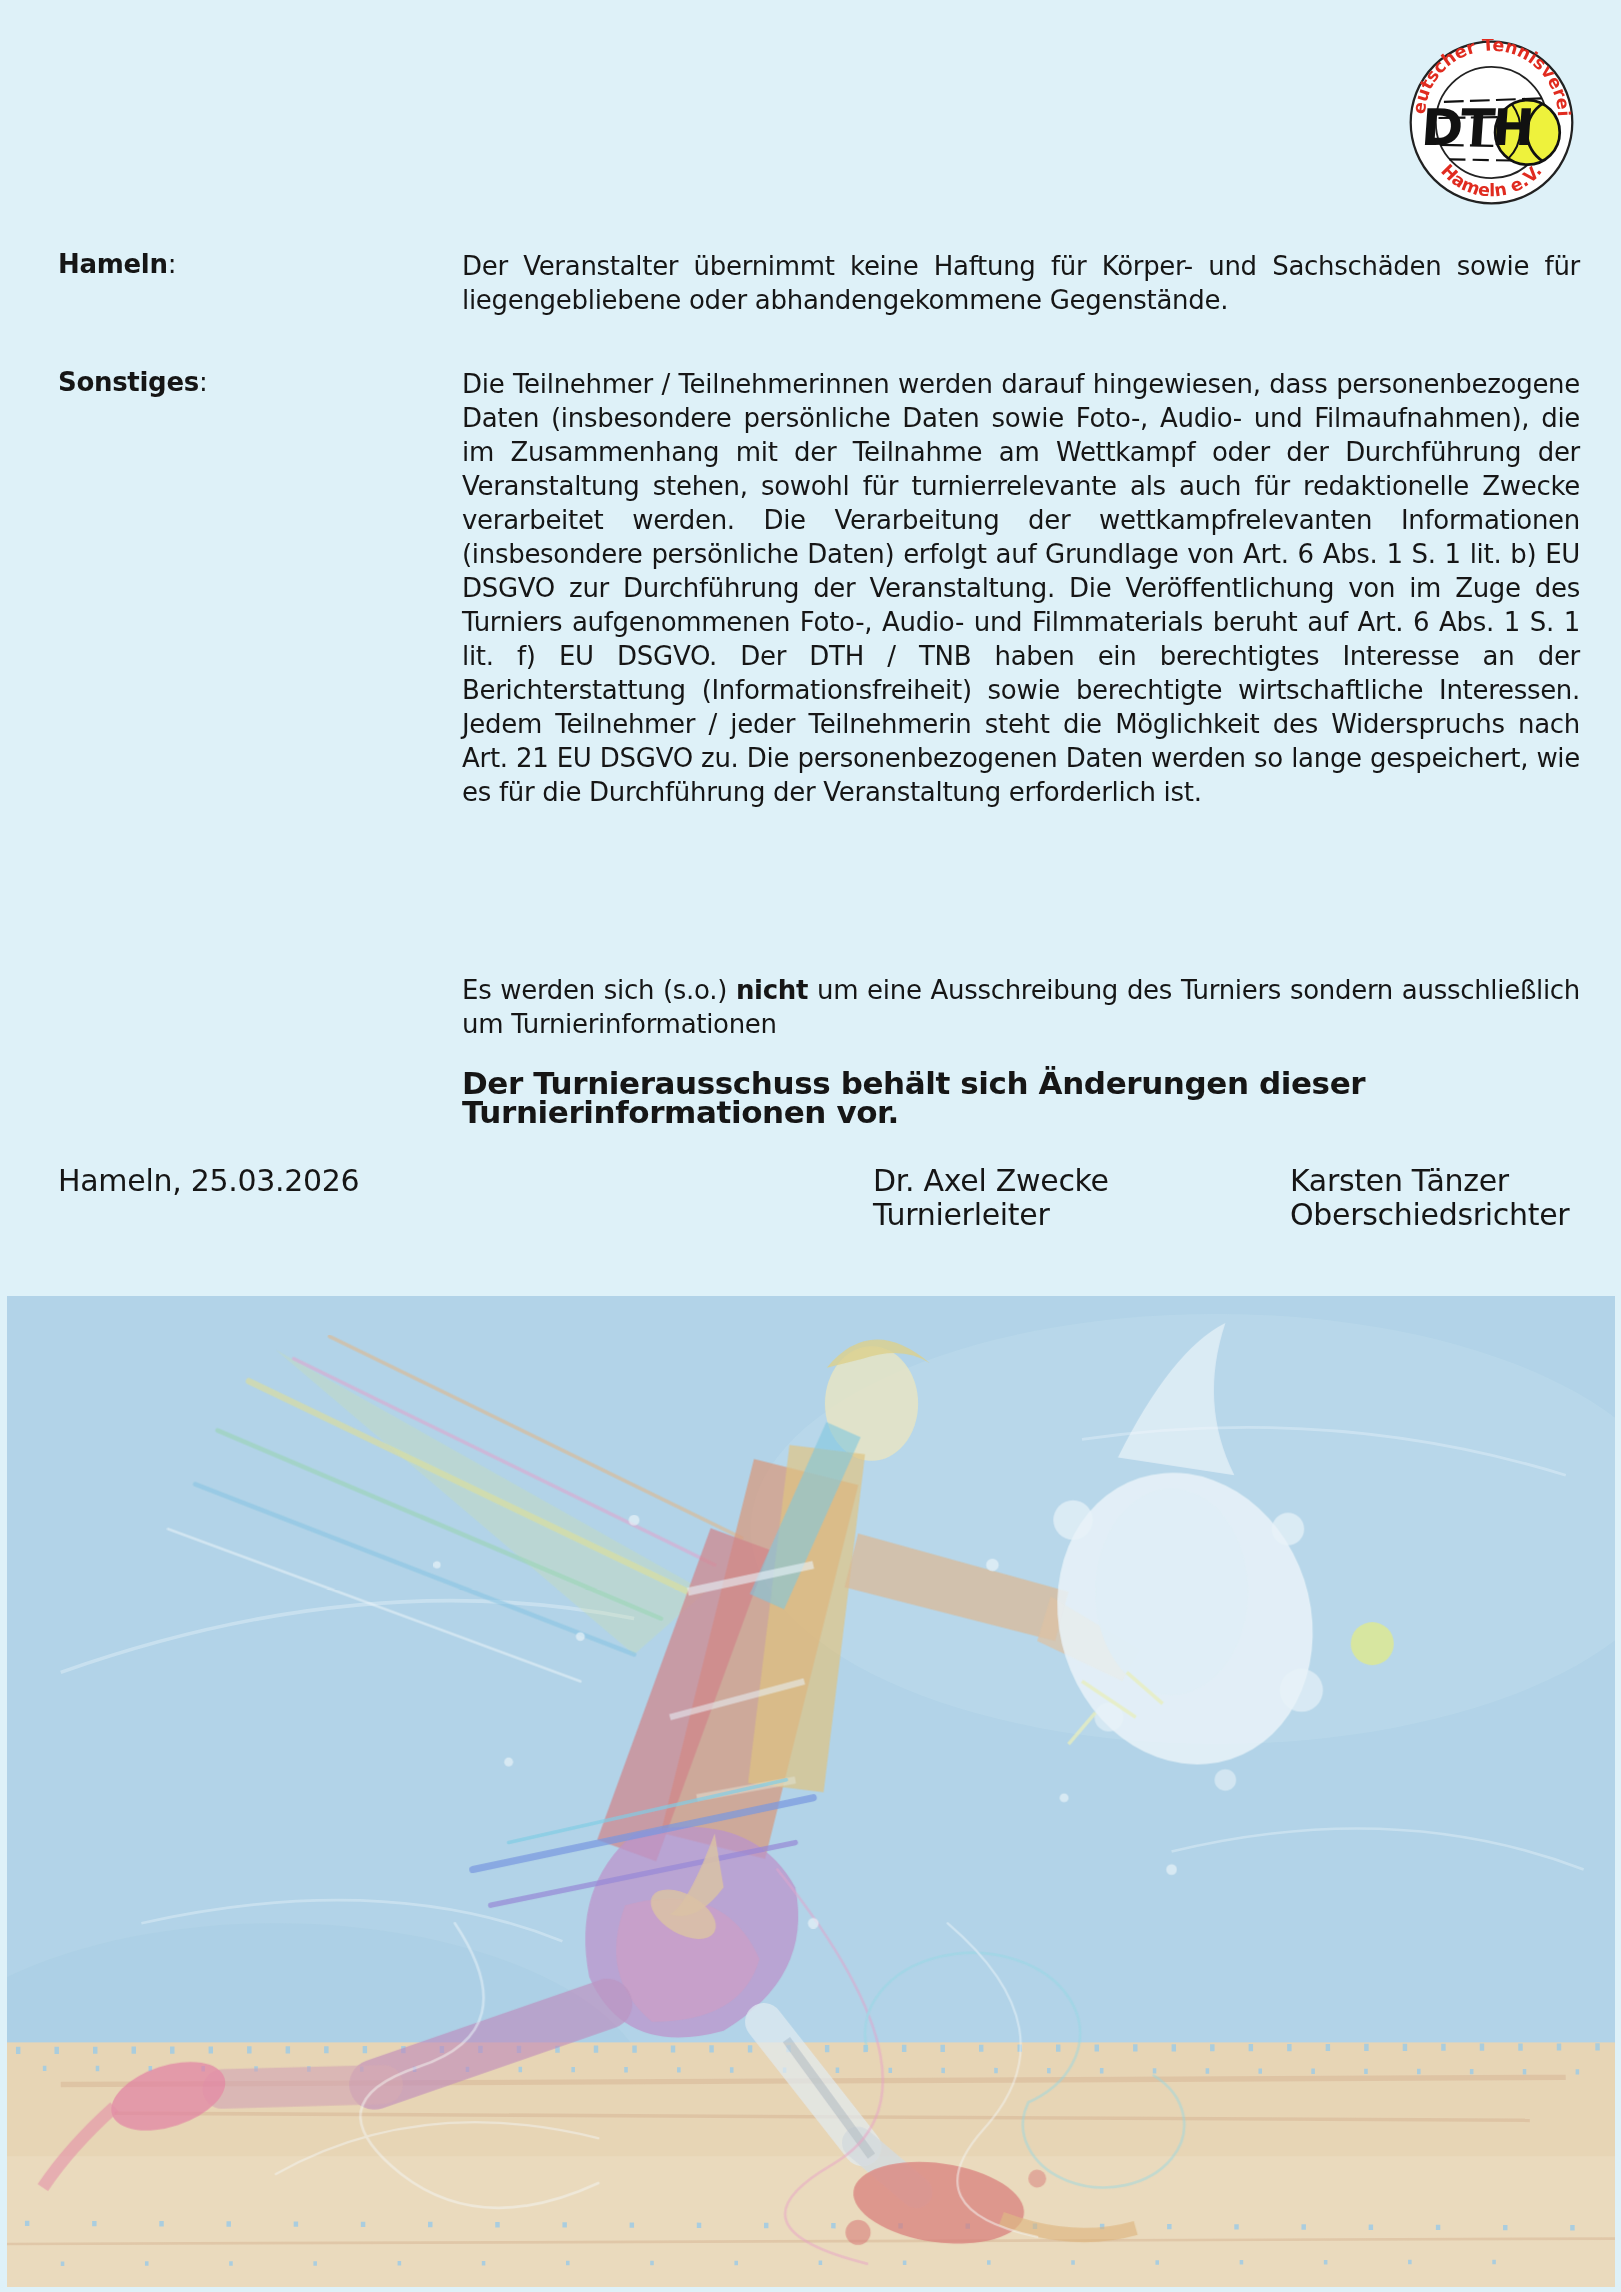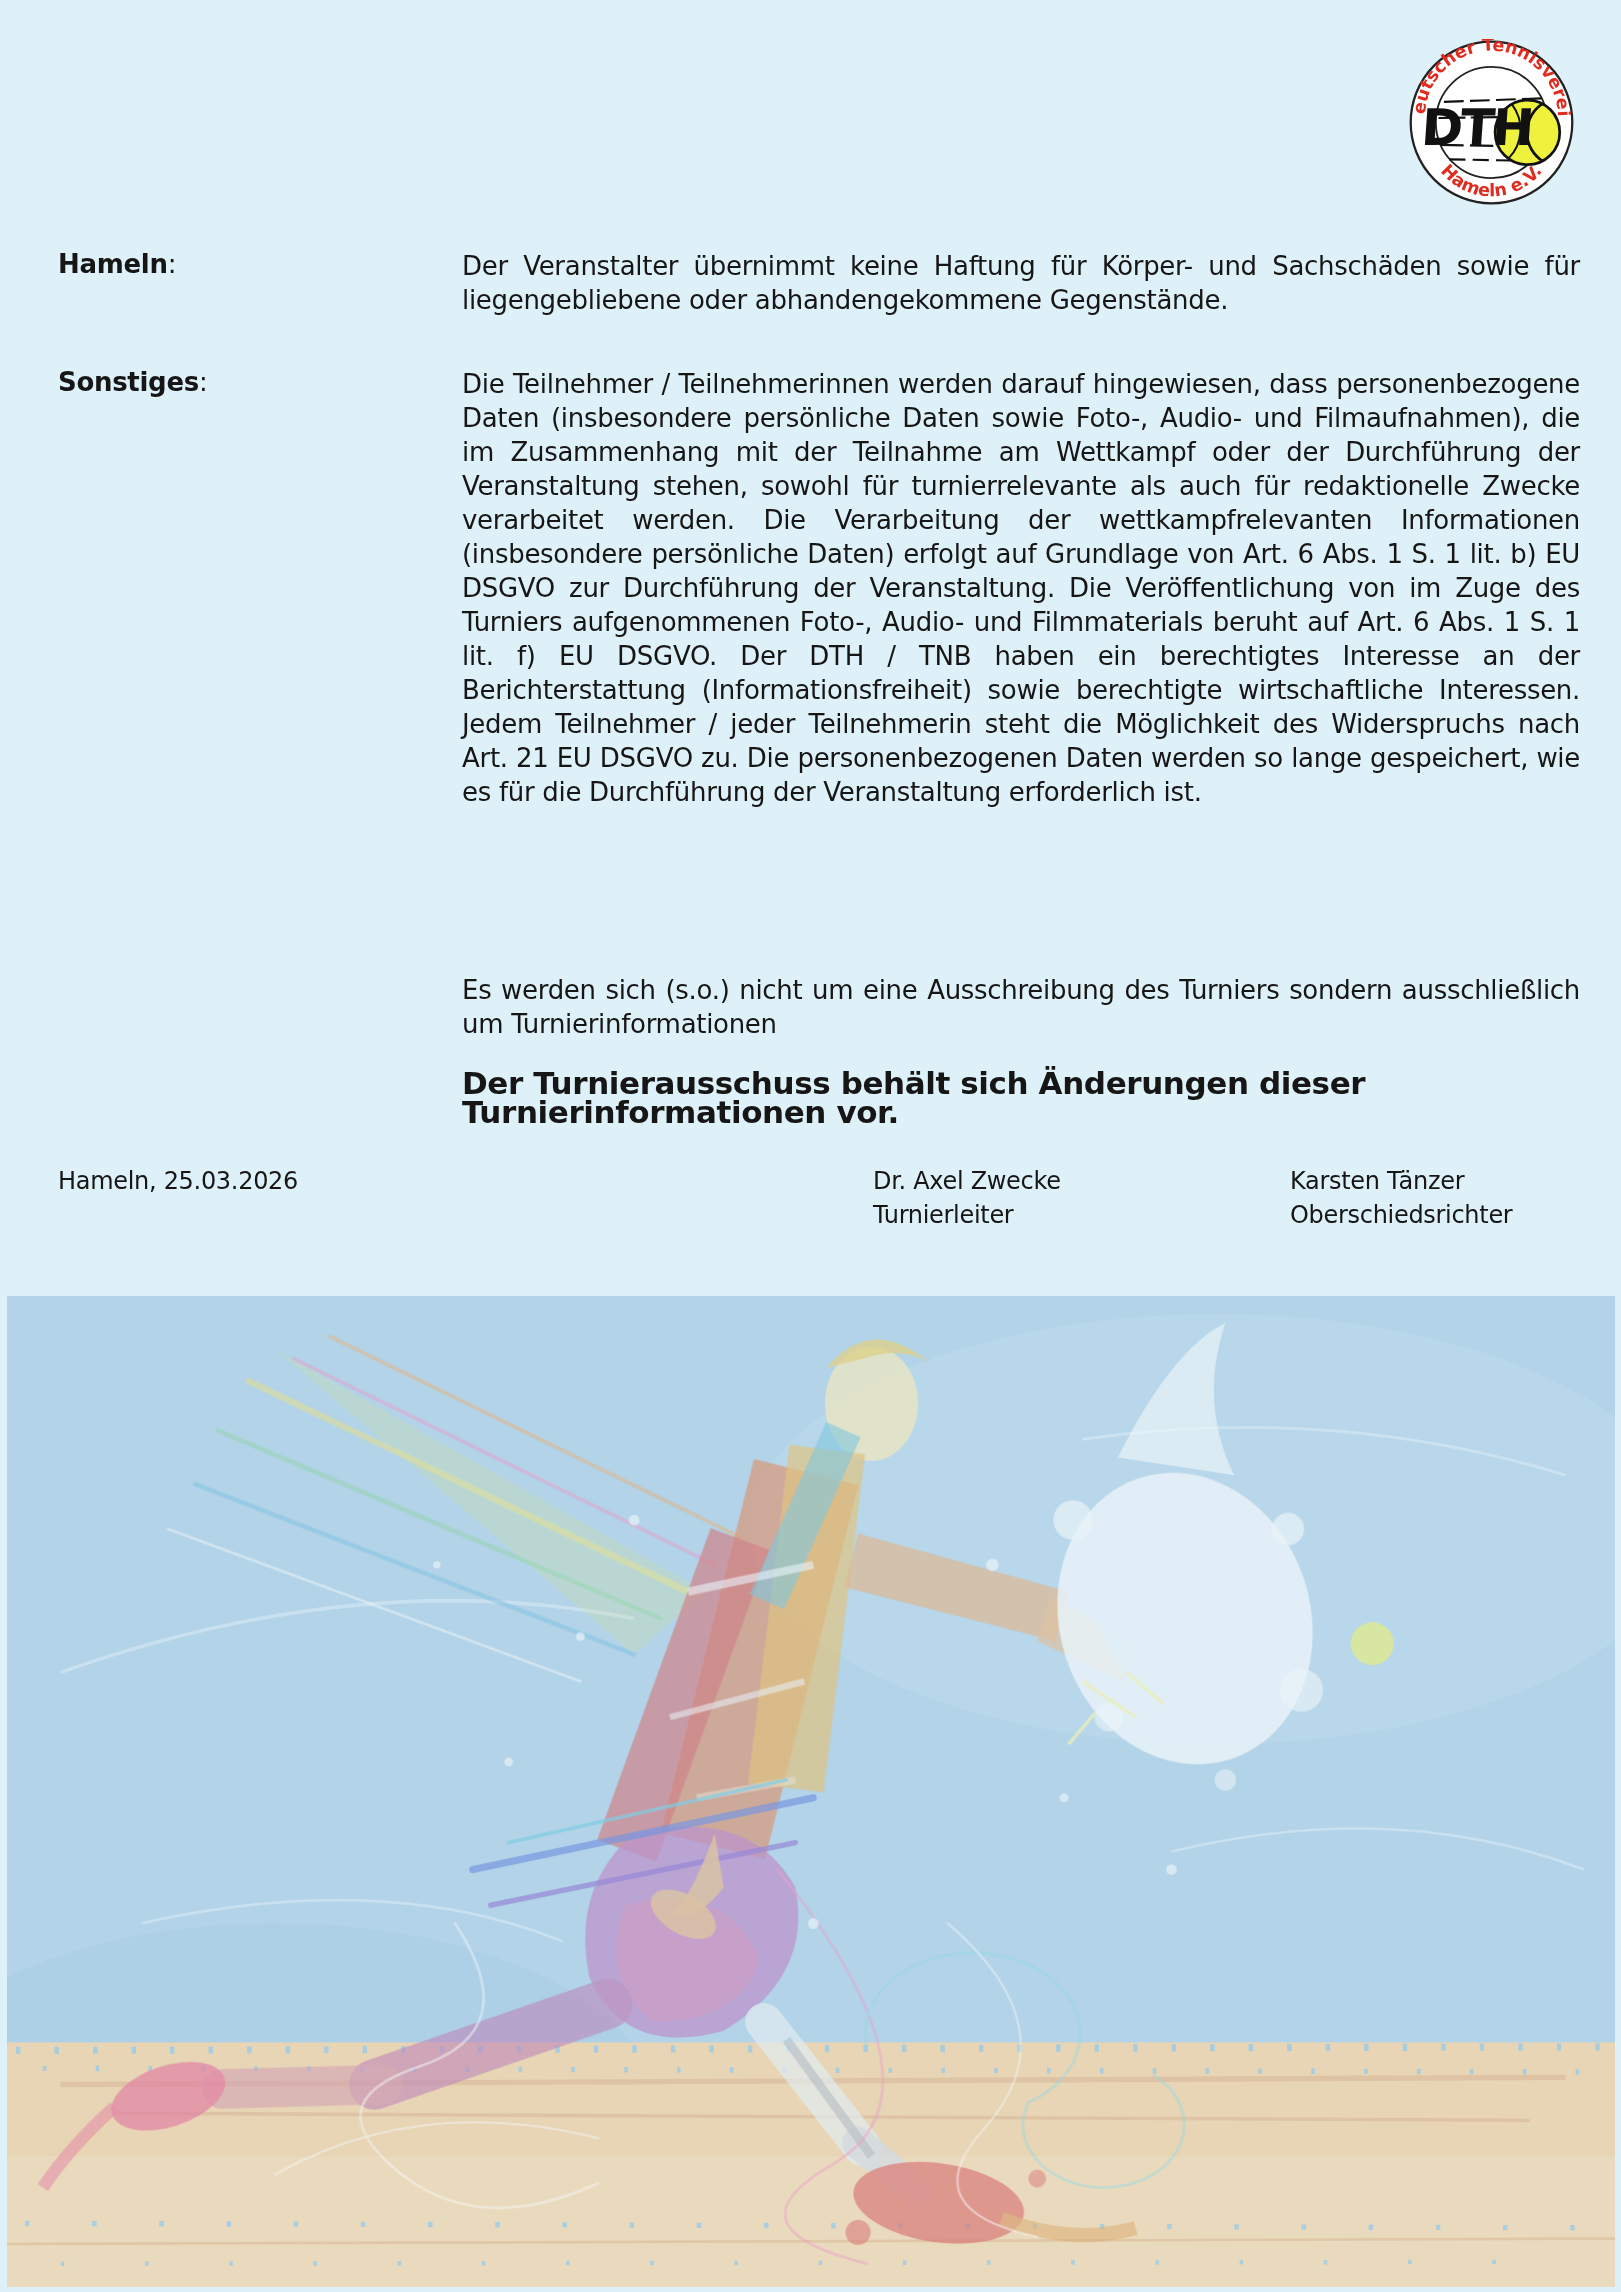--- a/index.html
+++ b/index.html
@@ -10,26 +10,26 @@
   }
   .label{
     position:absolute;left:58px;font-size:26px;font-weight:bold;
     letter-spacing:-0.3px;white-space:nowrap;
   }
   .label .colon{font-weight:normal;}
   .bodycol{
     position:absolute;left:462px;width:1118px;font-size:26px;line-height:34px;
     text-align:justify;letter-spacing:-0.3px;hyphens:none;
   }
-  .bodycol .b{font-weight:normal;}
+  .bodycol .b{font-weight:bold;}
   .committee{
     position:absolute;left:462px;width:1128px;font-size:31px;line-height:29px;
     font-weight:bold;letter-spacing:-0.4px;text-align:left;
   }
-  .sig{position:absolute;font-size:24px;line-height:34px;letter-spacing:-0.3px;white-space:nowrap;}
+  .sig{position:absolute;font-size:30px;line-height:34px;letter-spacing:-0.3px;white-space:nowrap;}
   .artwork{position:absolute;left:7.2px;top:1296px;width:1608px;height:991px;}
   .logo{position:absolute;left:1408px;top:39px;width:167px;height:167px;}
   svg{display:block;}
 </style>
 </head>
 <body>
 
 <div class="page">
 
   <div class="logo">

